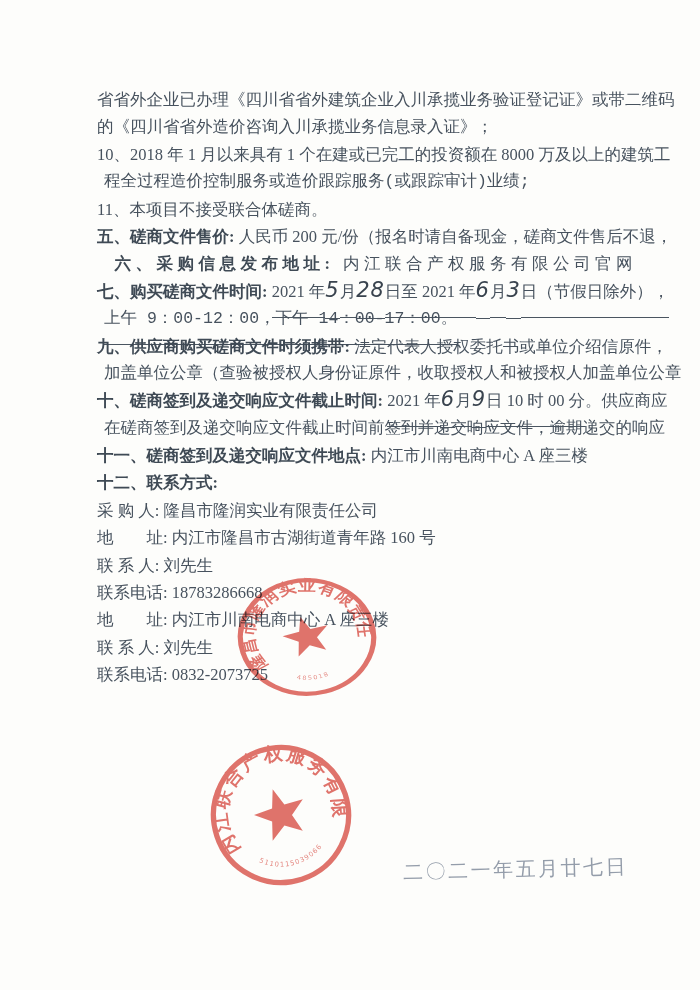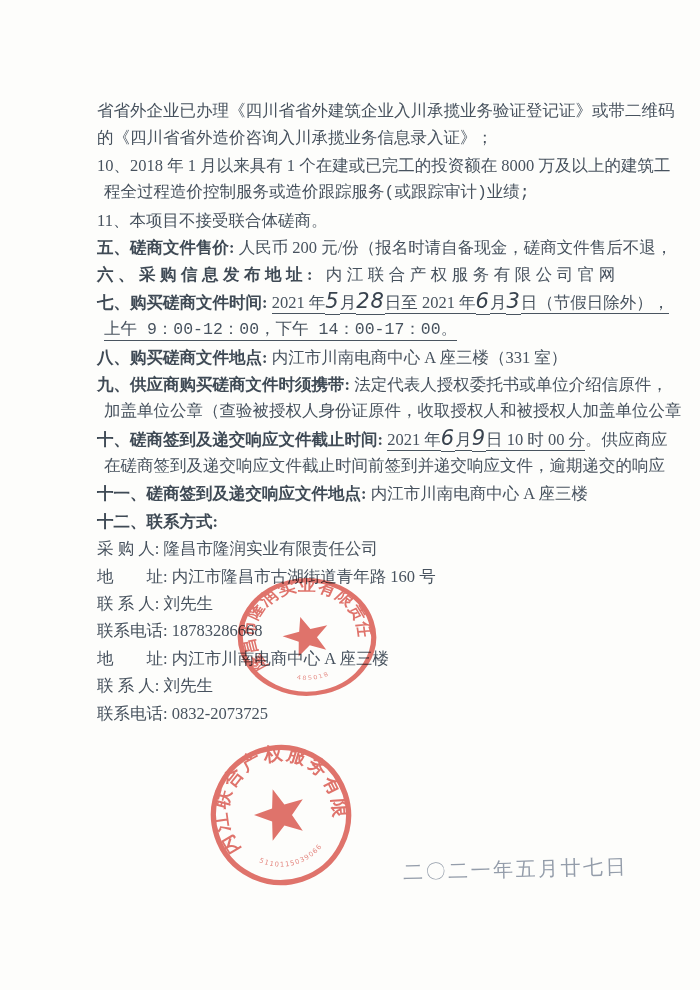--- a/index.html
+++ b/index.html
@@ -2,26 +2,26 @@
 <html><head>
 <meta charset="utf-8">
 <style>
   html,body{margin:0;padding:0;}
   body{width:700px;height:990px;background:#ffffff;}
   .page{
     position:relative;width:700px;height:990px;background:#fdfdfb;
     font-family:"Liberation Serif","DejaVu Serif",serif;
     color:#47525e;overflow:hidden;
   }
-  .body-text{position:absolute;left:97px;top:86px;width:540px;font-size:16.5px;margin-top:11px;}
+  .body-text{position:absolute;left:97px;top:86px;width:540px;font-size:16.5px;}
   .line{height:27.4px;line-height:27.4px;white-space:nowrap;}
   .line.indent{padding-left:7px;font-family:Liberation Mono, monospace;}
-  .line.spread{letter-spacing:4.5px;}
+  .line.spread{letter-spacing:4.5px;text-align:right;}
   .b{font-weight:bold;color:#3f4a55;font-family:Liberation Serif, serif;}
-  .u{border-bottom:1.4px solid #4a5560;padding-bottom:1px;}
+  .u{border-bottom:1.4px solid #4a5560;padding-bottom:16px;}
   .h{
     font-family:"DejaVu Sans",sans-serif;font-style:italic;
     font-size:21px;color:#39434e;letter-spacing:1px;line-height:1;
   }
   .seal{position:absolute;mix-blend-mode:multiply;opacity:0.78;pointer-events:none;}
   .seal-buyer{left:233px;top:574px;width:148px;height:126px;}
   .seal-agent{left:206px;top:740px;width:150px;height:150px;}
   .date-hand{
     position:absolute;right:72px;top:856px;font-size:20px;color:#949daa;
     transform:rotate(-1.5deg);letter-spacing:2.5px;
@@ -36,21 +36,20 @@
   <div class="body-text">
       <div class="line"><span>省省外企业已办理《四川省省外建筑企业入川承揽业务验证登记证》或带二维码</span></div>
       <div class="line"><span>的《四川省省外造价咨询入川承揽业务信息录入证》；</span></div>
       <div class="line"><span>10、2018 年 1 月以来具有 1 个在建或已完工的投资额在 8000 万及以上的建筑工</span></div>
       <div class="line indent"><span>程全过程造价控制服务或造价跟踪服务(或跟踪审计)业绩;</span></div>
       <div class="line"><span>11、本项目不接受联合体磋商。</span></div>
       <div class="line"><span class="b">五、磋商文件售价:</span><span> 人民币 200 元/份（报名时请自备现金，磋商文件售后不退，</span></div>
       <div class="line spread"><span class="b">六、采购信息发布地址:</span><span> 内江联合产权服务有限公司官网</span></div>
       <div class="line"><span class="b">七、购买磋商文件时间:</span><span> </span><span class="u">2021 年</span><span class="u h">5</span><span class="u">月</span><span class="u h">28</span><span class="u">日至 2021 年</span><span class="u h">6</span><span class="u">月</span><span class="u h">3</span><span class="u">日（节假日除外），</span></div>
       <div class="line indent"><span class="u">上午 9：00-12：00，下午 14：00-17：00。</span></div>
-      <div class="line"><span class="b">八、购买磋商文件地点:</span><span> 内江市川南电商中心 A 座三楼（331 室）</span></div>
       <div class="line"><span class="b">九、供应商购买磋商文件时须携带:</span><span> 法定代表人授权委托书或单位介绍信原件，</span></div>
       <div class="line indent"><span>加盖单位公章（查验被授权人身份证原件，收取授权人和被授权人加盖单位公章</span></div>
       <div class="line"><span class="b">十、磋商签到及递交响应文件截止时间:</span><span> </span><span class="u">2021 年</span><span class="u h">6</span><span class="u">月</span><span class="u h">9</span><span class="u">日 10 时 00 分</span><span>。供应商应</span></div>
       <div class="line indent"><span>在磋商签到及递交响应文件截止时间前签到并递交响应文件，逾期递交的响应</span></div>
       <div class="line"><span class="b">十一、磋商签到及递交响应文件地点:</span><span> 内江市川南电商中心 A 座三楼</span></div>
       <div class="line"><span class="b">十二、联系方式:</span></div>
       <div class="line"><span>采 购 人: 隆昌市隆润实业有限责任公司</span></div>
       <div class="line"><span>地　　址: 内江市隆昌市古湖街道青年路 160 号</span></div>
       <div class="line"><span>联 系 人: 刘先生</span></div>
       <div class="line"><span>联系电话: 18783286668</span></div>

